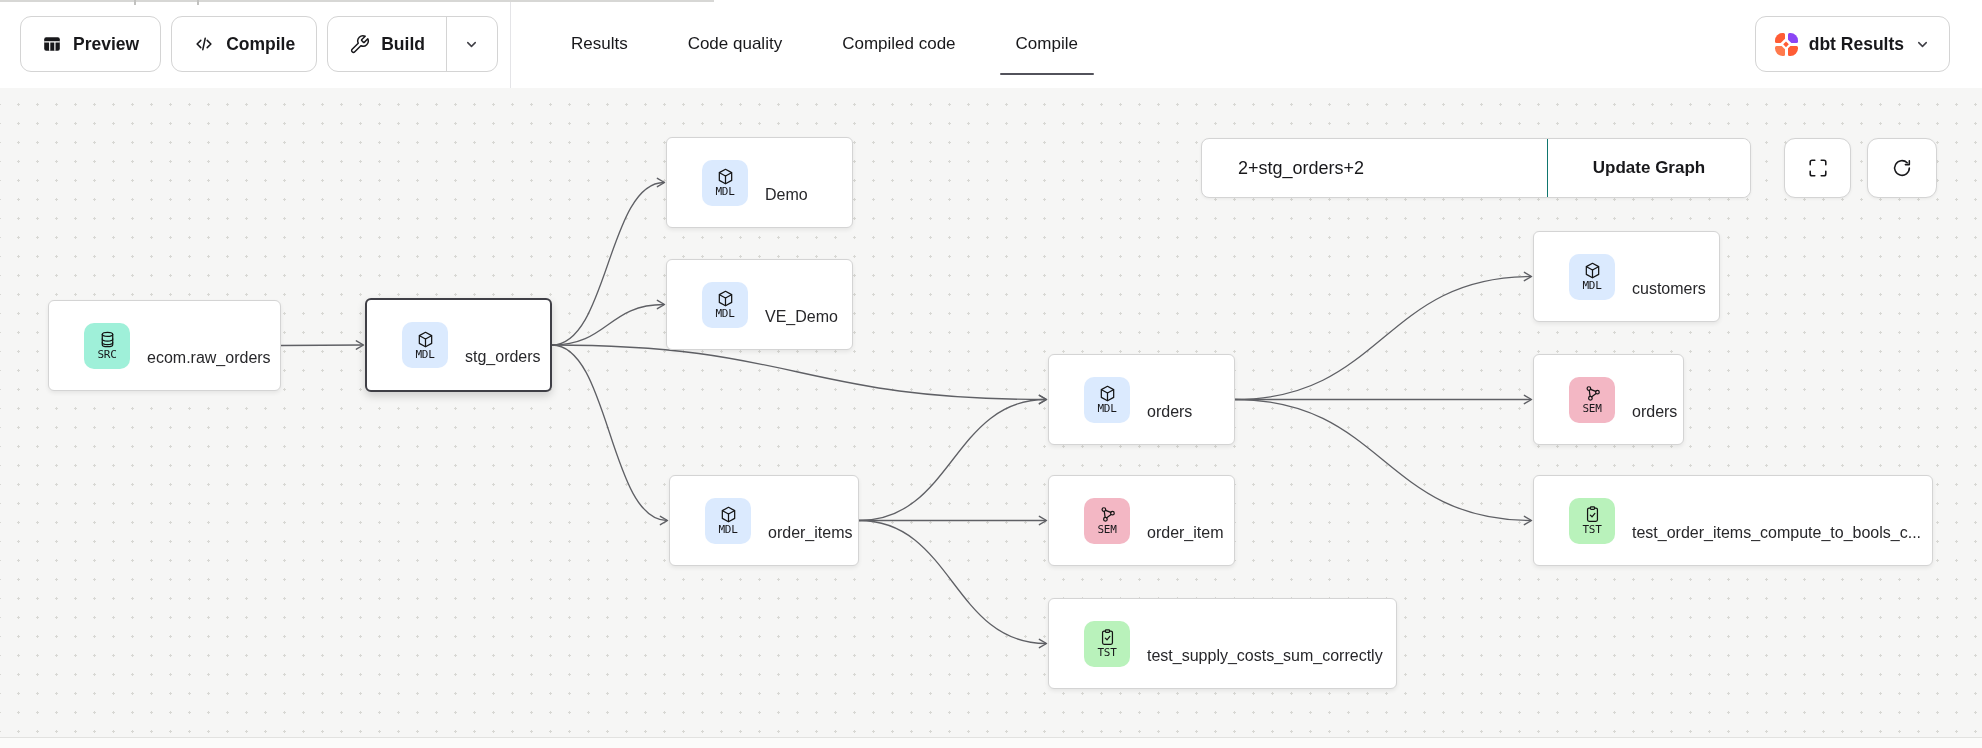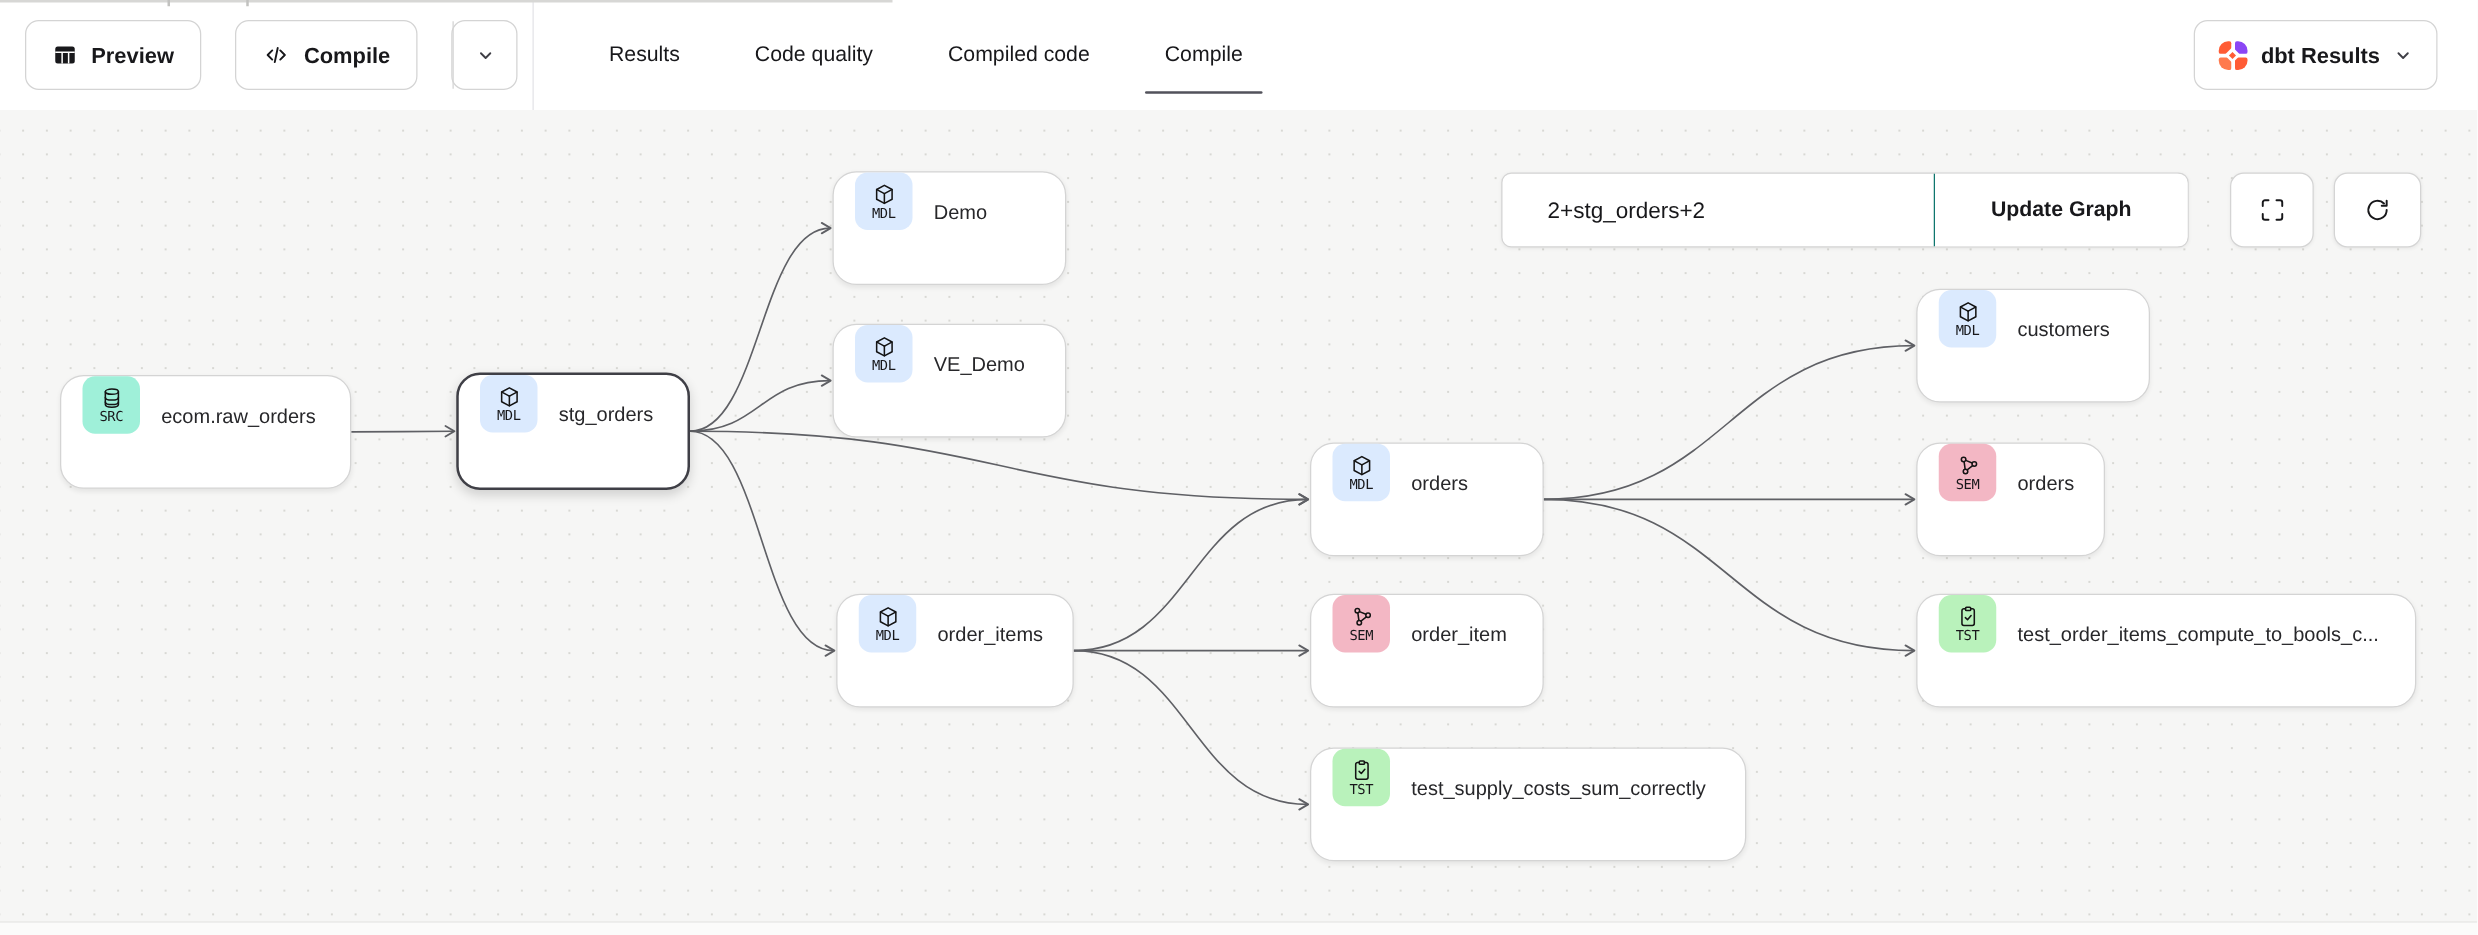--- a/index.html
+++ b/index.html
@@ -7,21 +7,21 @@
   .app{position:relative;width:1982px;height:748px;background:#fff;overflow:hidden;}
 
   
   .top-artifact{position:absolute;top:0;left:0;width:714px;height:2px;background:#d7d7d5;z-index:5;}
   .top-artifact .tick{position:absolute;top:0;width:2px;height:5px;background:#c2c2c0;}
   .top-artifact .t1{left:134px}
   .top-artifact .t2{left:197px}
 
   
   .toolbar{position:relative;height:88px;background:#fff;display:flex;align-items:center;padding-left:20px;box-sizing:border-box;}
-  .btn-row{display:flex;align-items:center;gap:27px;}
+  .btn-row{display:flex;align-items:center;gap:10px;}
   .btn{display:flex;align-items:stretch;height:56px;background:#fff;border:1px solid #d4d4d4;border-radius:11px;
     box-sizing:border-box;cursor:pointer;color:#18181b;user-select:none;}
   .btn-main{display:flex;align-items:center;gap:11px;padding:0 21px;}
   .btn-label{font-size:17.5px;font-weight:600;color:#18181b;}
   .ticon{display:flex;align-items:center;}
   .btn .caret{display:flex;align-items:center;justify-content:center;width:50px;border-left:1px solid #d4d4d4;cursor:pointer;}
   .vdiv{width:1px;align-self:stretch;background:#e4e4e7;margin-left:12px;}
 
   .tabs{display:flex;align-items:stretch;height:88px;margin-left:44px;gap:28px;}
   .tab{position:relative;display:flex;align-items:center;padding:0 16px;font-size:17px;color:#18181b;cursor:pointer;white-space:nowrap;}
@@ -37,22 +37,22 @@
   .dbt-logo .p-bl{left:0;bottom:0;background:#ff7a4d;border-radius:15% 0 15% 75%;}
   .dbt-logo .dbt-center{position:absolute;left:50%;top:50%;width:9px;height:9px;background:#fff;transform:translate(-50%,-50%) rotate(45deg);}
   .dbt-logo .dbt-dot{position:absolute;left:50%;top:50%;width:3.5px;height:3.5px;background:#ff5c35;transform:translate(-50%,-50%) rotate(45deg);}
 
   
   .canvas{position:relative;width:1982px;height:649px;background-color:#f6f6f5;
     background-image:radial-gradient(#d8d8d4 1.1px,transparent 1.25px);
     background-size:19px 19px;background-position:9px 7px;cursor:grab;}
   #edges{position:absolute;left:0;top:0;pointer-events:none;}
 
-  .node{position:absolute;display:flex;align-items:flex-start;box-sizing:border-box;padding-left:17px;
-    background:#fff;border:1px solid #d4d4d4;border-radius:19px;box-shadow:0 2px 4px rgba(0,0,0,.07);cursor:pointer;}
+  .node{position:absolute;display:flex;align-items:center;box-sizing:border-box;padding-left:35px;
+    background:#fff;border:1px solid #d4d4d4;border-radius:6px;box-shadow:0 2px 4px rgba(0,0,0,.07);cursor:pointer;}
   .node.selected{border:2.5px solid #3f3f46;box-shadow:0 4px 9px rgba(0,0,0,.16);}
   .badge{width:46px;height:46px;border-radius:10px;display:flex;flex-direction:column;align-items:center;justify-content:center;flex:none;}
   .badge .bl{font-family:"DejaVu Sans Mono",monospace;font-size:11px;font-weight:500;color:#18181b;line-height:1.05;letter-spacing:-.3px;}
   .node .lbl{margin-left:17px;font-size:16px;color:#27272a;white-space:nowrap;margin-top:24px;}
 
   .selector{position:absolute;left:1201px;top:50px;width:550px;height:60px;box-sizing:border-box;display:flex;
     background:#fff;border:1px solid #d4d4d4;border-radius:8px;box-shadow:0 1px 3px rgba(0,0,0,.06);}
   .sel-input{flex:1;display:flex;align-items:center;padding-left:36px;font-size:18px;color:#18181b;
     border-right:1px solid #0f766e;cursor:text;white-space:nowrap;}
   .sel-btn{width:202px;display:flex;align-items:center;justify-content:center;background:#fff;border:none;
@@ -94,20 +94,28 @@
           <span class="btn-main">
             <span class="ticon">
               <svg width="22" height="22" viewBox="0 0 24 24" fill="none" stroke="#18181b" stroke-width="1.7" stroke-linecap="round" stroke-linejoin="round">
                 <path d="M8.5 8L4.5 12l4 4M15.5 8l4 4-4 4M13.3 5.8l-2.6 12.4"></path>
               </svg>
             </span>
             <span class="btn-label">Compile</span>
           </span>
         </div>
         <div class="btn split">
+          <span class="btn-main">
+            <span class="ticon">
+              <svg width="21" height="21" viewBox="0 0 24 24" fill="none" stroke="#18181b" stroke-width="1.7" stroke-linecap="round" stroke-linejoin="round">
+                <path d="M14.7 6.3a1 1 0 0 0 0 1.4l1.6 1.6a1 1 0 0 0 1.4 0l3.77-3.77a6 6 0 0 1-7.94 7.94l-6.91 6.91a2.12 2.12 0 0 1-3-3l6.91-6.91a6 6 0 0 1 7.94-7.94l-3.76 3.76z"></path>
+              </svg>
+            </span>
+            <span class="btn-label">Build</span>
+          </span>
           <span class="caret">
             <span class="ticon">
               <svg width="15" height="15" viewBox="0 0 16 16" fill="none" stroke="#3f3f46" stroke-width="1.6" stroke-linecap="round" stroke-linejoin="round">
                 <path d="M4 6l4 4 4-4"></path>
               </svg>
             </span>
           </span>
         </div>
       </div>
     <div class="vdiv"></div>

